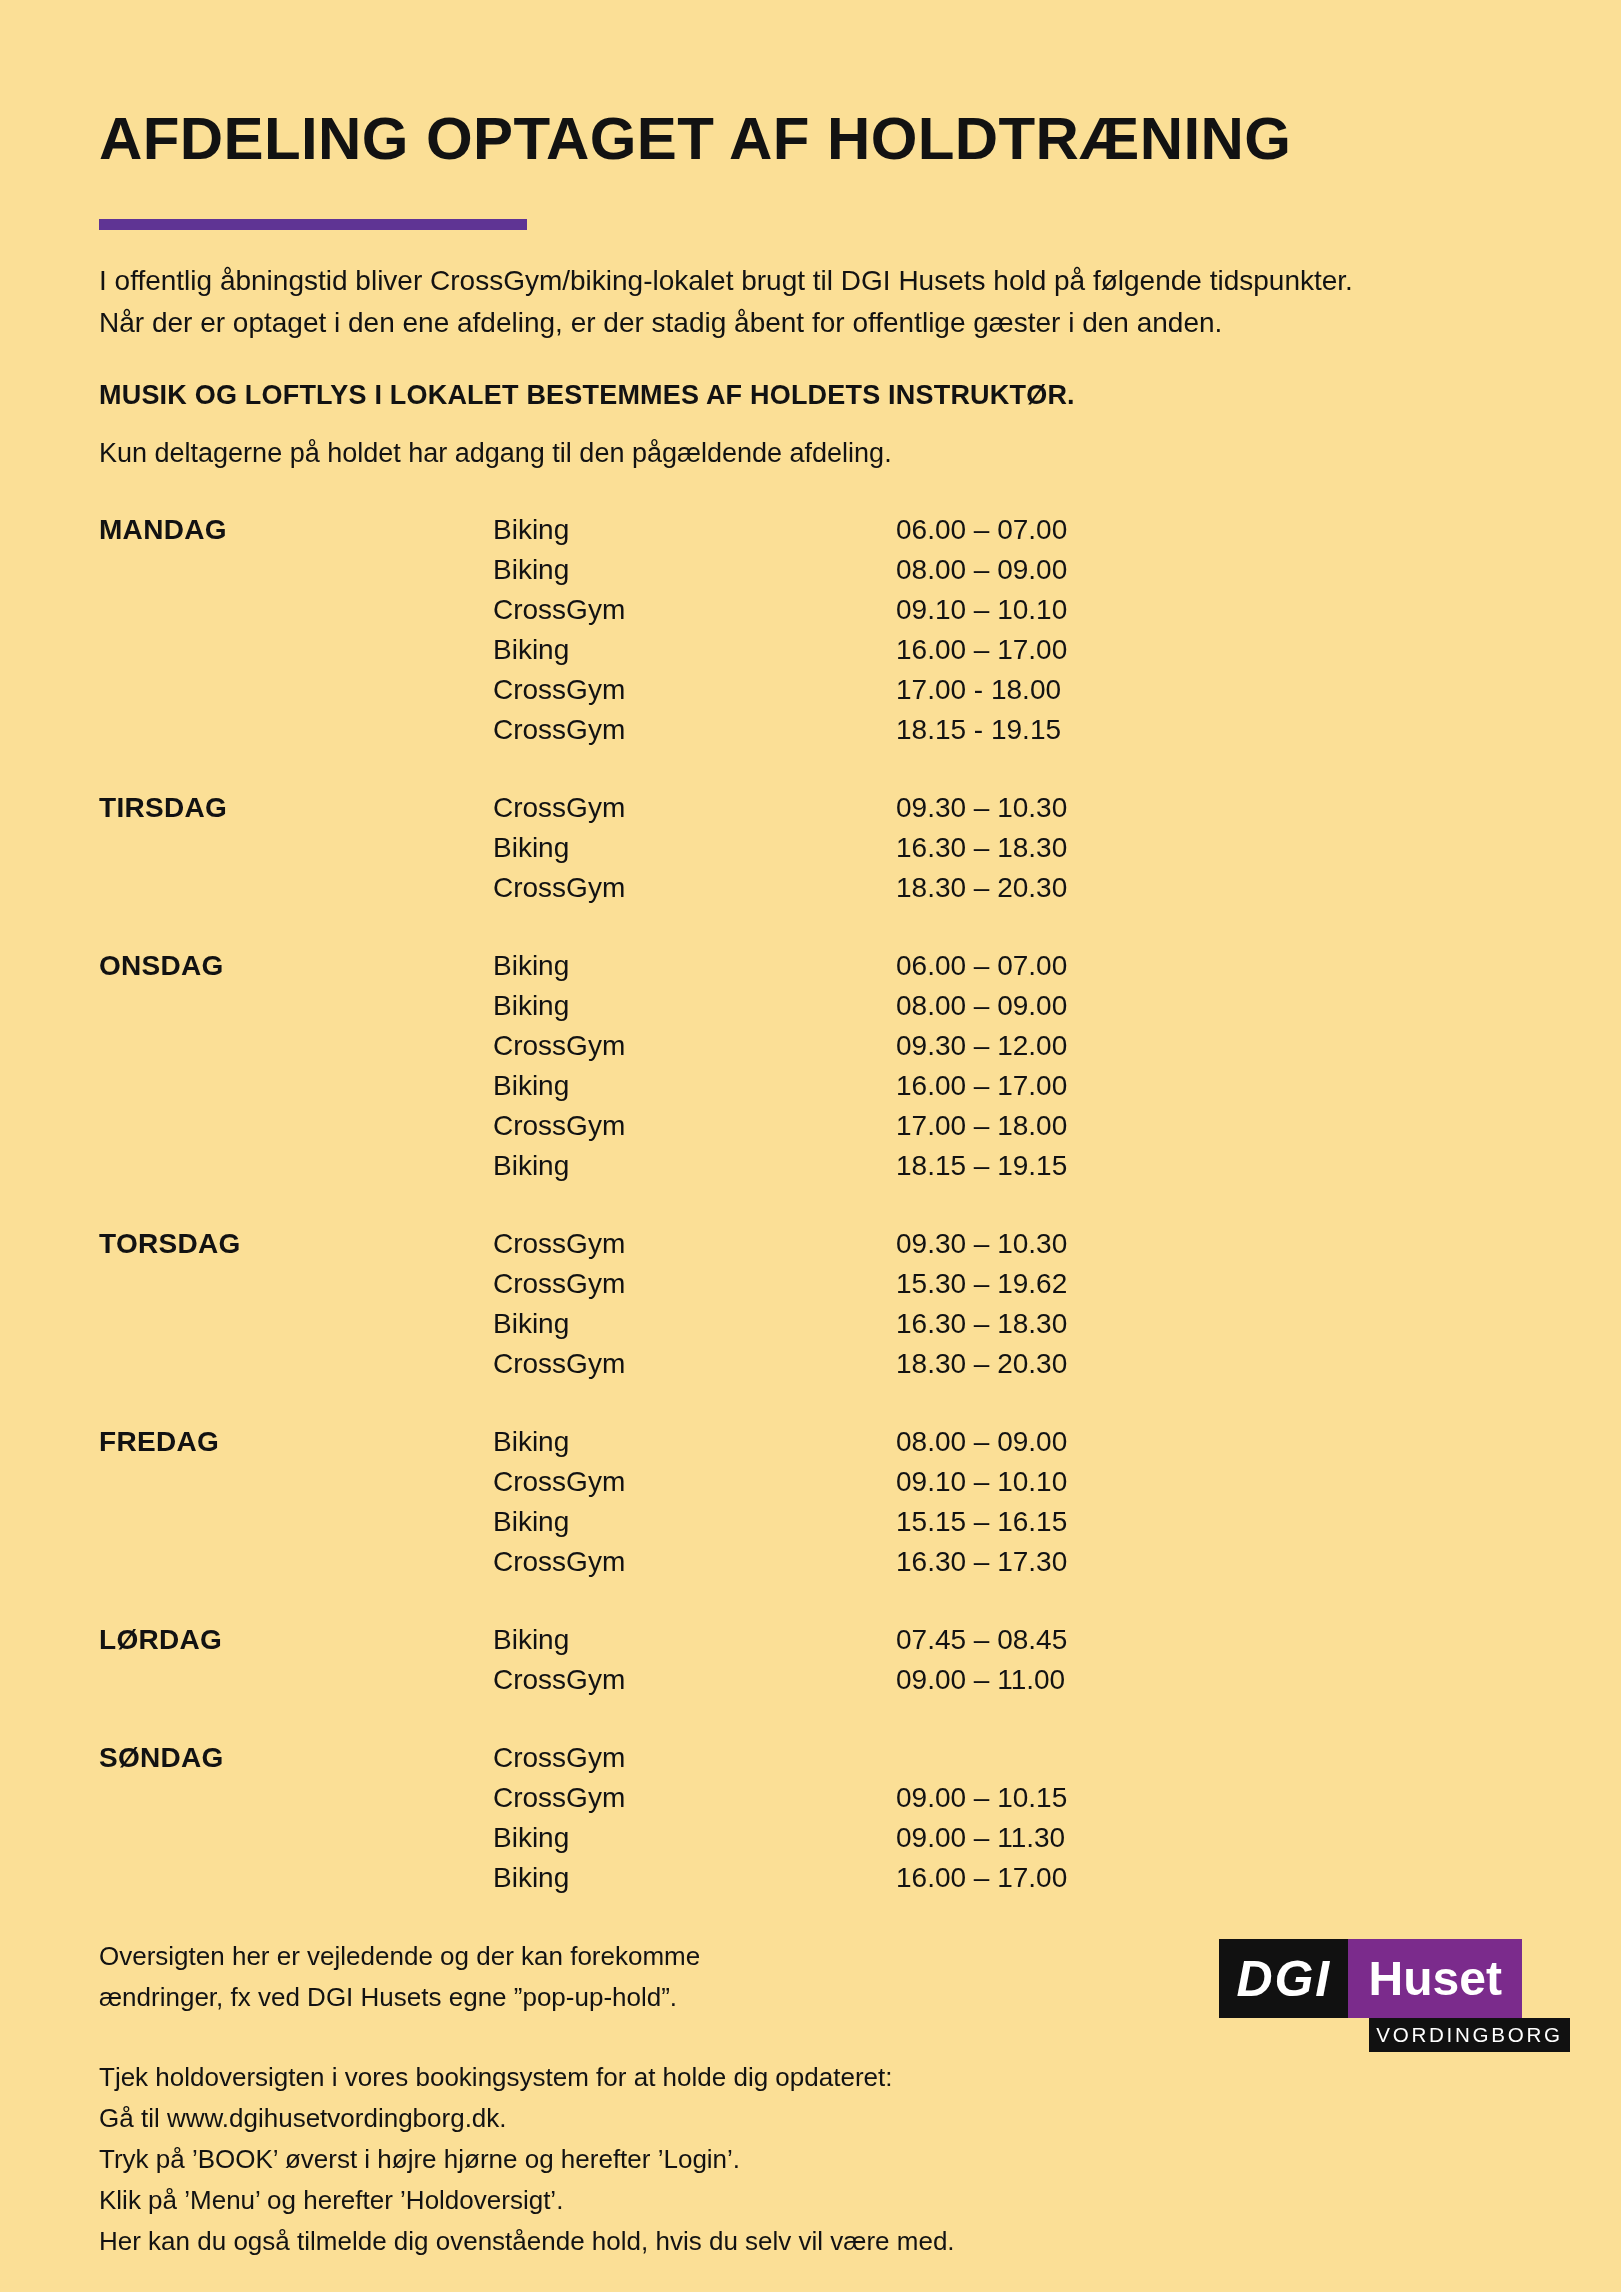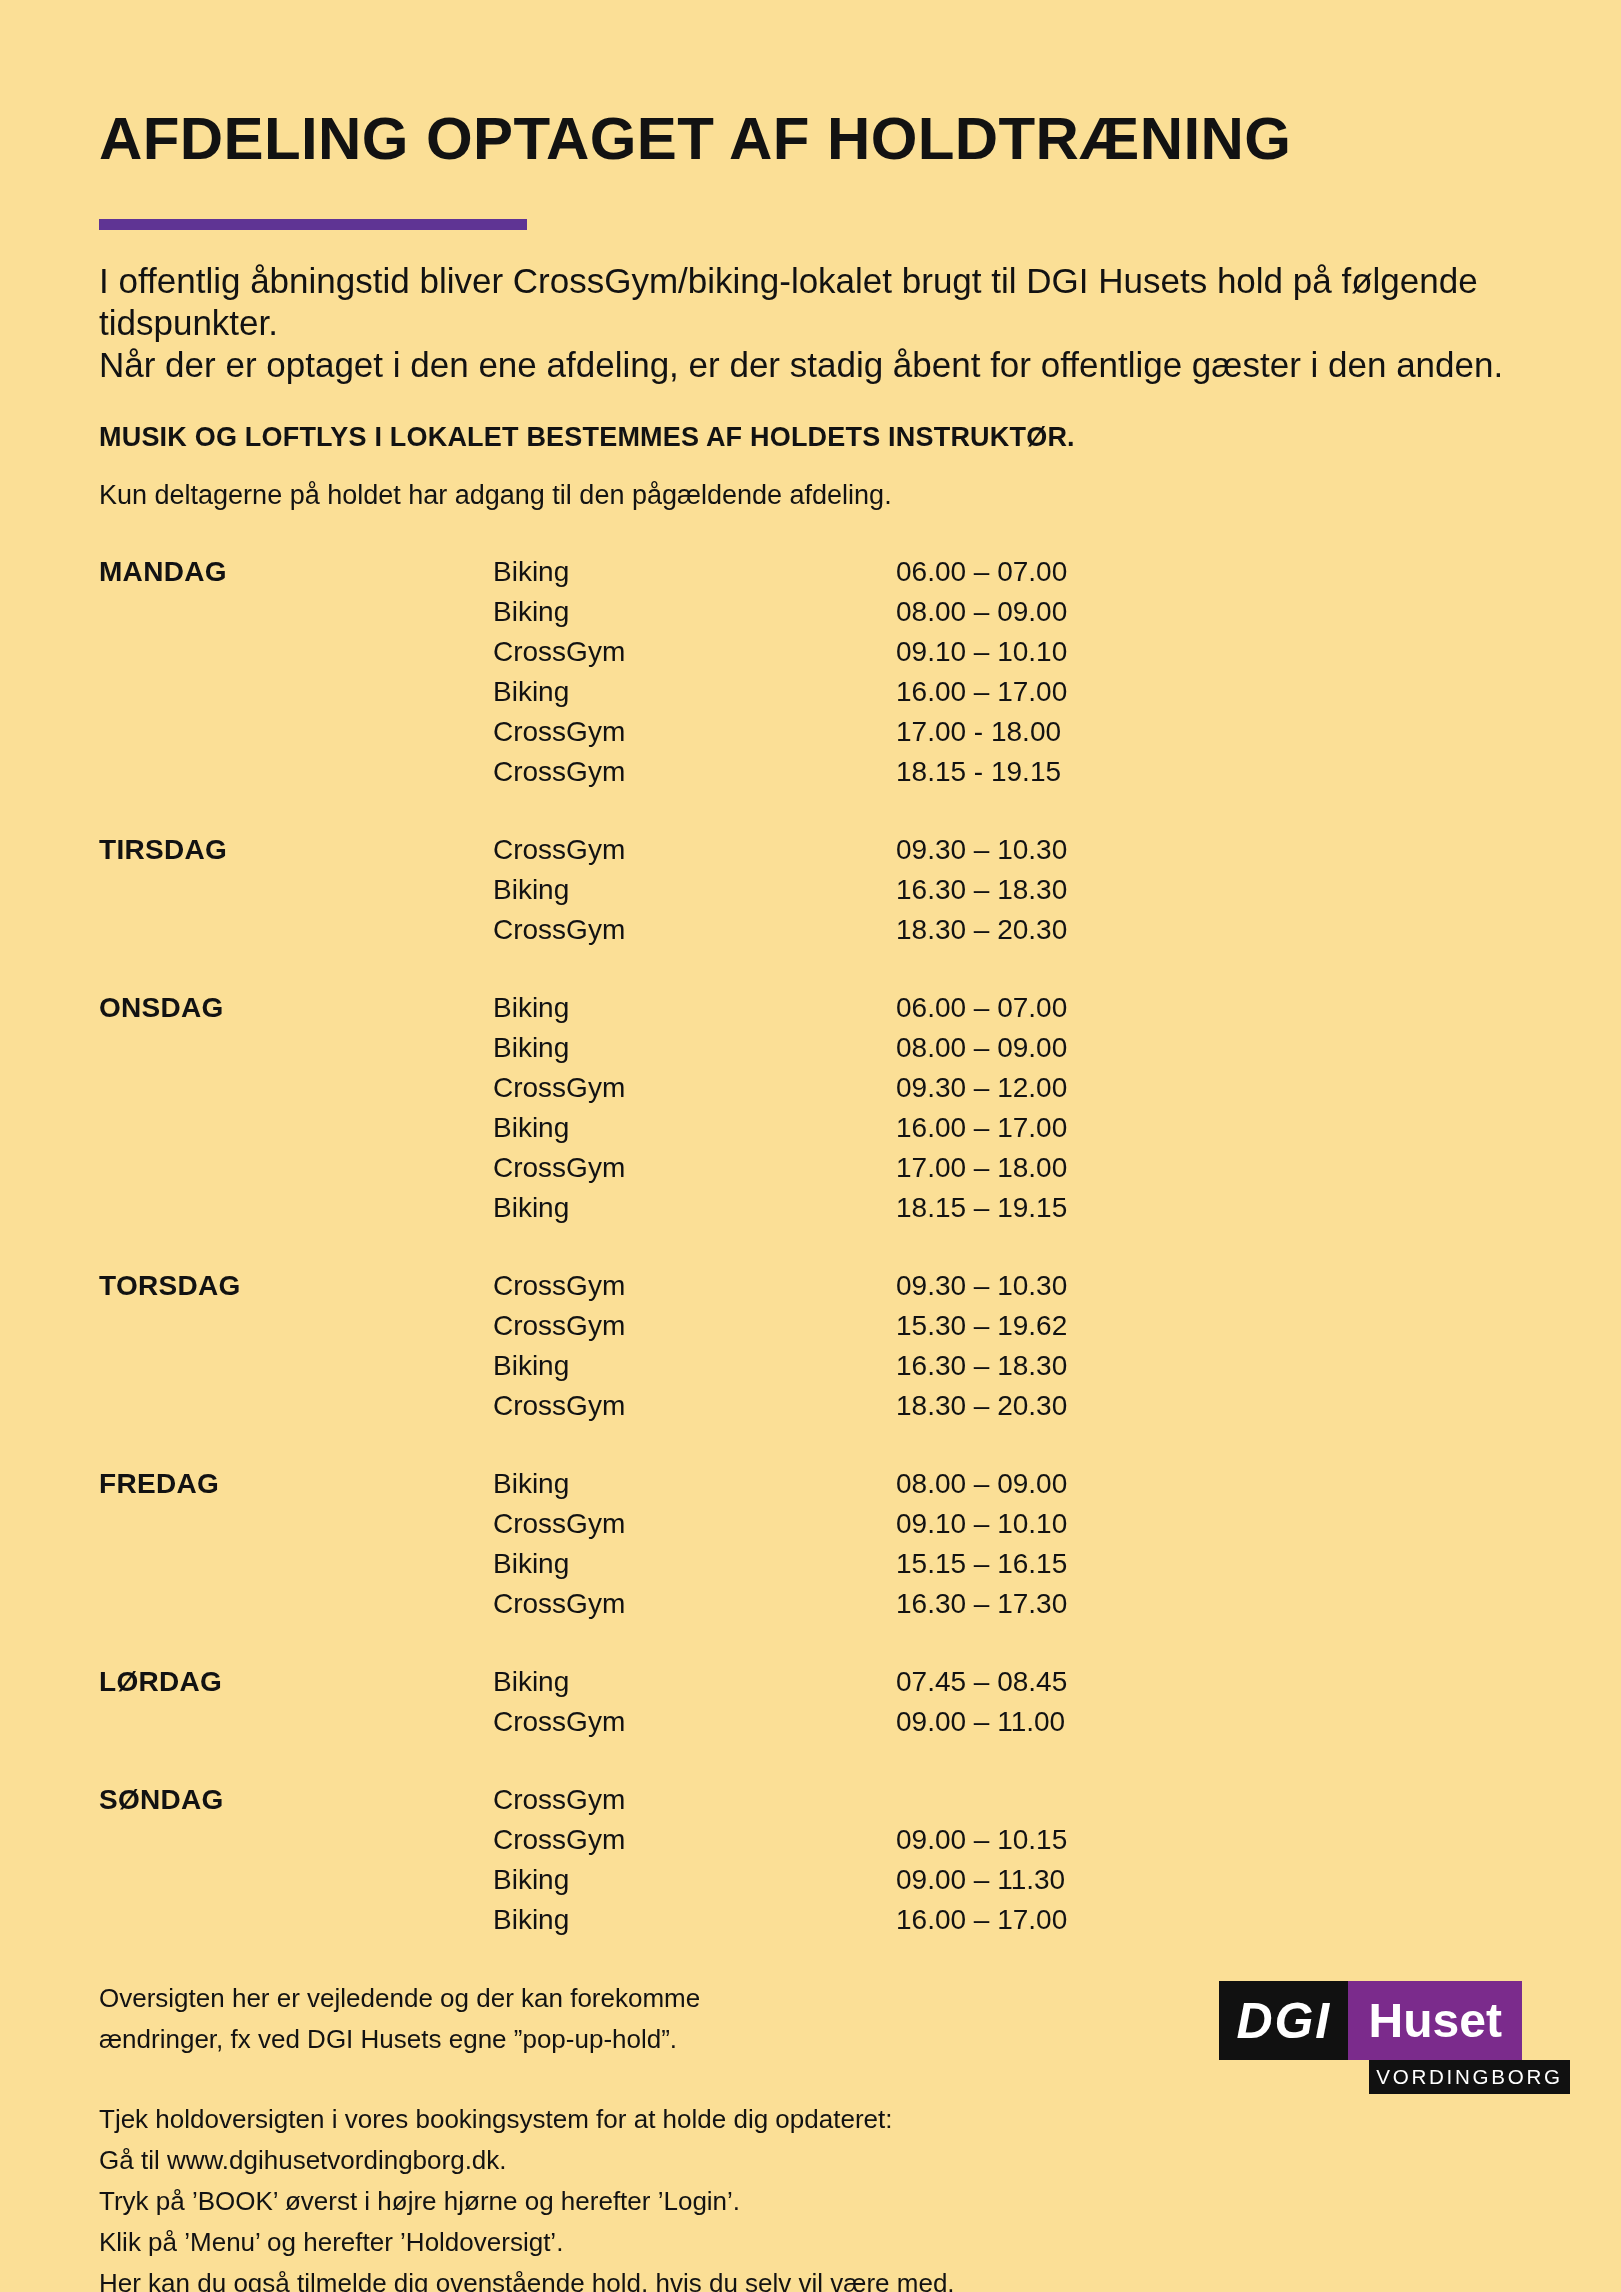--- a/index.html
+++ b/index.html
@@ -30,21 +30,21 @@
     font-weight:800;
     letter-spacing:0.4px;
   }
   .divider{
     width:428px;height:10.7px;
     margin-top:47px;
     background:var(--bar-purple);
   }
   .intro{
     margin:30px 0 0;
-    font-size:35px;
+    font-size:28px;
     line-height:42px;
   }
   .music-notice{
     margin:36px 0 0;
     font-size:27px;
     font-weight:700;
     letter-spacing:0.2px;
   }
   .access-note{
     margin:27px 0 0;

